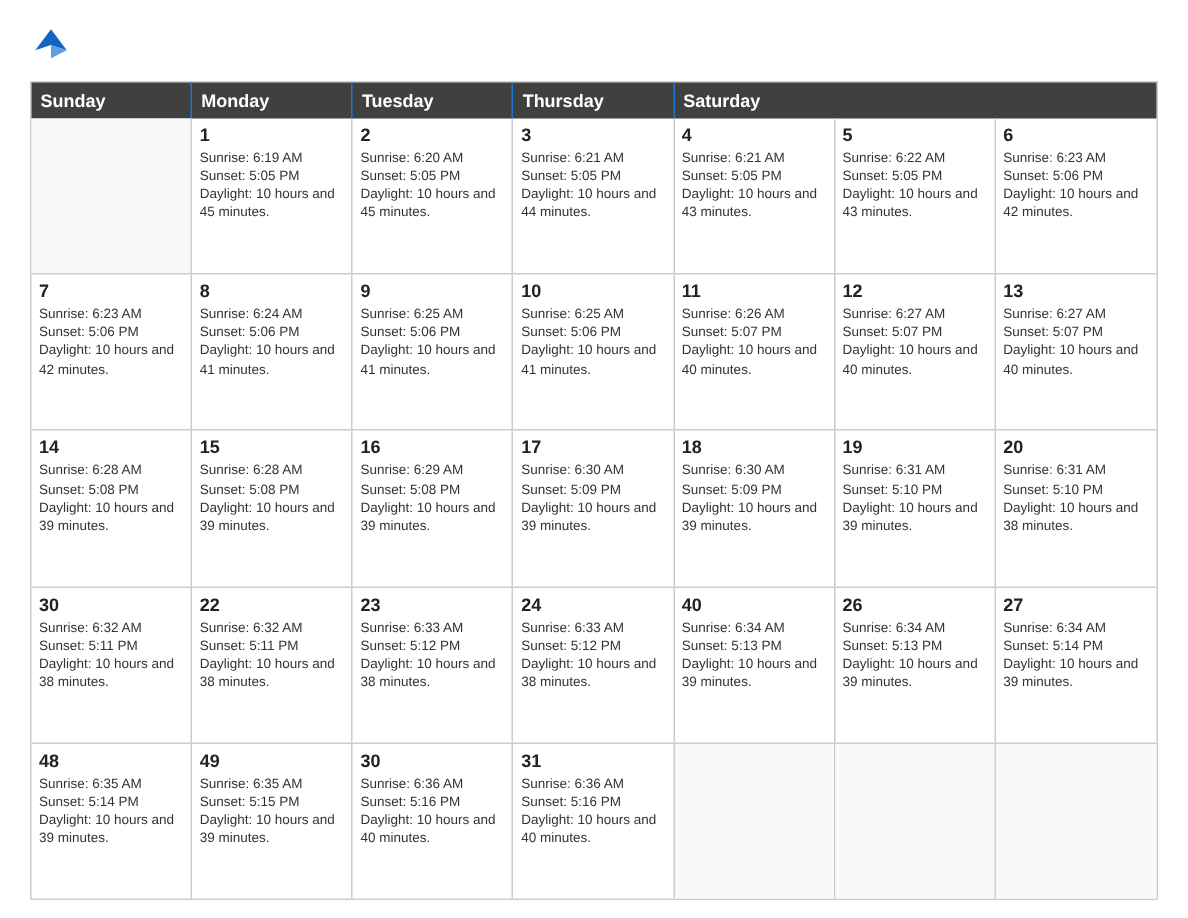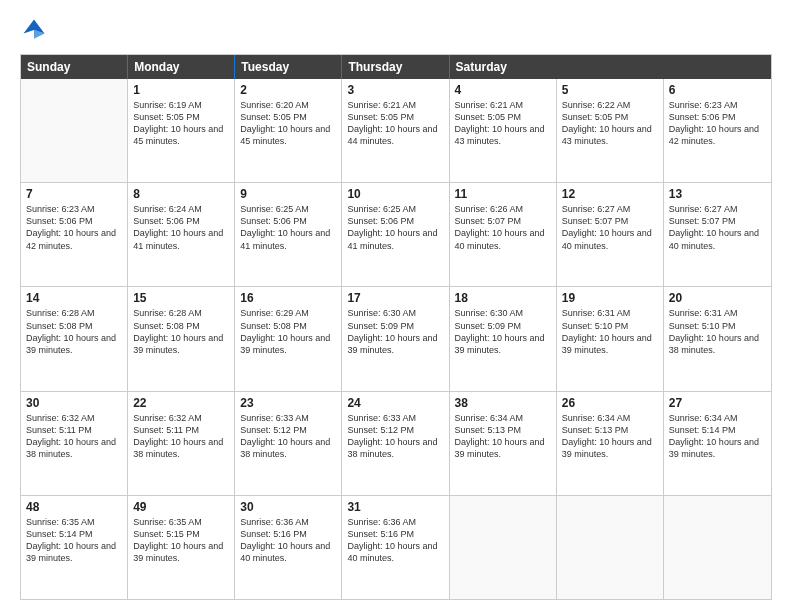--- a/index.html
+++ b/index.html
@@ -233,21 +233,21 @@
           </div>
           <div class="cal-cell">
             <div class="day-num">23</div>
             <div class="cell-info">Sunrise: 6:33 AM<br>Sunset: 5:12 PM<br>Daylight: 10 hours and 38 minutes.</div>
           </div>
           <div class="cal-cell">
             <div class="day-num">24</div>
             <div class="cell-info">Sunrise: 6:33 AM<br>Sunset: 5:12 PM<br>Daylight: 10 hours and 38 minutes.</div>
           </div>
           <div class="cal-cell">
-            <div class="day-num">38</div>
+            <div class="day-num">40</div>
             <div class="cell-info">Sunrise: 6:34 AM<br>Sunset: 5:13 PM<br>Daylight: 10 hours and 39 minutes.</div>
           </div>
           <div class="cal-cell">
             <div class="day-num">26</div>
             <div class="cell-info">Sunrise: 6:34 AM<br>Sunset: 5:13 PM<br>Daylight: 10 hours and 39 minutes.</div>
           </div>
           <div class="cal-cell">
             <div class="day-num">27</div>
             <div class="cell-info">Sunrise: 6:34 AM<br>Sunset: 5:14 PM<br>Daylight: 10 hours and 39 minutes.</div>
           </div>

